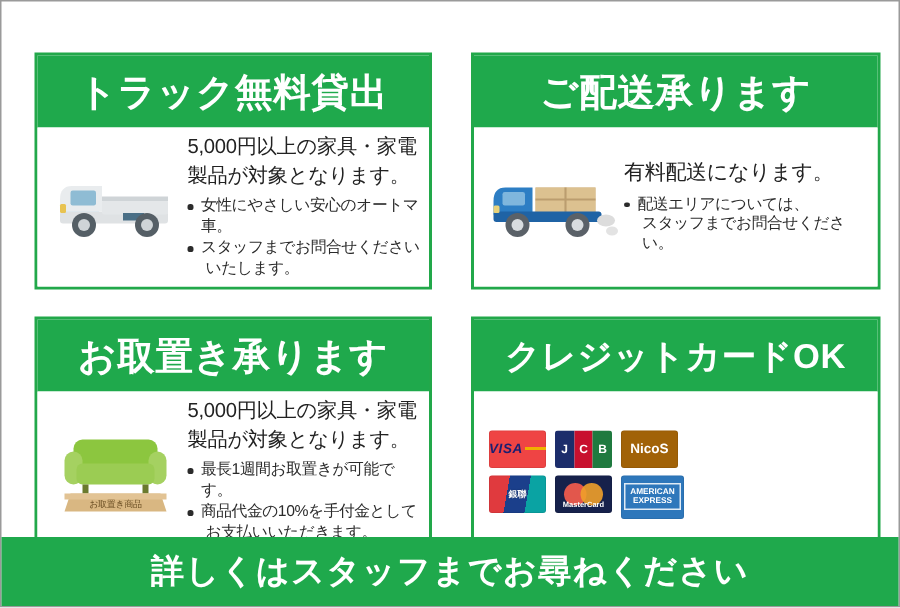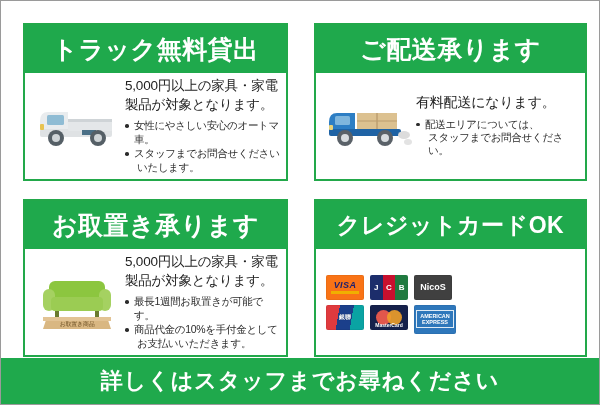--- a/index.html
+++ b/index.html
@@ -13,21 +13,21 @@
     position:relative;
     width:600px;height:405px;
     box-sizing:border-box;
     border:1px solid #9a9a9a;
     background:#ffffff;
   }
 
   
   .grid{
     position:absolute;
-    left:0;top:4px;
+    left:0;top:16px;
     width:598px;height:352px;
     display:grid;
     grid-template-columns:1fr 1fr;
     grid-template-rows:1fr 1fr;
   }
   .panel{
     position:relative;
     box-sizing:border-box;
     padding:18px 12px 8px 22px;
   }
@@ -113,30 +113,30 @@
   .brand{
     width:38px;height:25px;
     border-radius:2px;
     position:relative;
     overflow:hidden;
     font-size:7px;
     font-weight:bold;
     display:flex;align-items:center;justify-content:center;
     box-shadow:0 0 0 0.5px rgba(0,0,0,.10) inset;
   }
-  .b-visa{background:#f97316;flex-direction:column;gap:1px;}
+  .b-visa{background:#ef4444;flex-direction:row;gap:1px;}
   .b-visa .vtxt{color:#1a1f71;font-size:9px;font-style:italic;letter-spacing:.4px;}
   .b-visa .vbar{width:28px;height:2.5px;background:#f0b000;}
   .b-jcb{background:#ffffff;padding:0;}
   .jcb-strips{display:flex;width:100%;height:100%;}
   .jcb-strips span{flex:1;display:flex;align-items:center;justify-content:center;color:#fff;font-size:8px;font-weight:bold;}
   .jcb-b{background:#1c2d6b;}
   .jcb-r{background:#c8102e;}
   .jcb-g{background:#1f7a3f;}
-  .b-nicos{background:#404040;color:#ffffff;font-size:9px;}
+  .b-nicos{background:#a16207;color:#ffffff;font-size:9px;}
   .b-up{background:linear-gradient(100deg,#e03a3e 0 33%,#1b3f8b 33% 66%,#0aa3a3 66% 100%);color:#ffffff;font-size:6px;}
   .b-up span{background:rgba(255,255,255,.0);text-shadow:0 0 1px rgba(0,0,0,.4);}
   .b-mc{background:#16214b;position:relative;}
   .mc-o{position:absolute;top:5px;width:15px;height:15px;border-radius:50%;}
   .mc-red{left:6px;background:#e2574c;}
   .mc-yel{right:6px;background:#f0a02a;opacity:.9;}
   .mc-txt{position:absolute;bottom:2px;left:0;right:0;text-align:center;color:#fff;font-size:5px;}
   .b-amex{background:#2e77bb;color:#ffffff;font-size:5.5px;text-align:center;line-height:1.1;padding:2px;}
   .b-amex .inner{border:1px solid rgba(255,255,255,.85);padding:2px 1px;width:100%;box-sizing:border-box;}
 

